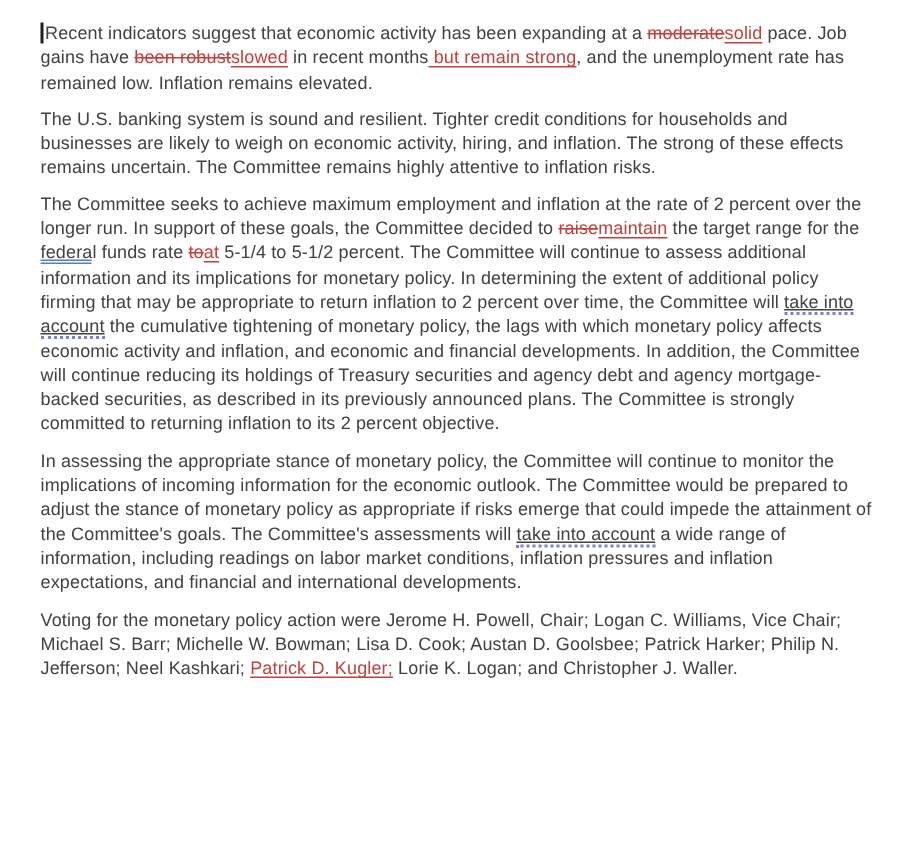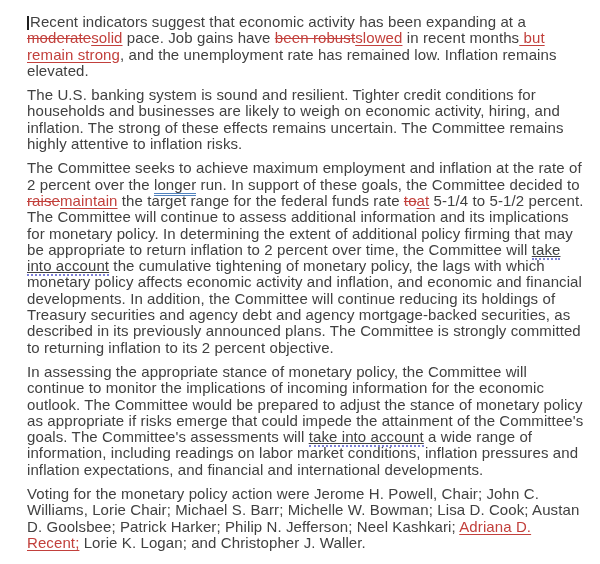--- a/index.html
+++ b/index.html
@@ -15,41 +15,41 @@
   }
   .page {
     box-sizing: border-box;
     width: 600px;
     height: 564px;
     padding: 14px 15px 10px 27px;
     background: #ffffff;
   }
   .doc p {
     margin: 0 0 8px 0;
-    font-size: 15px;
+    font-size: 12px;
     line-height: 16.3px;
     color: #414141;
     letter-spacing: 0.1px;
   }
   
   .run-text { color: inherit; }
   .run-del {
     color: var(--rev-red);
     text-decoration: line-through;
     text-decoration-color: var(--rev-red);
   }
   .run-ins {
     color: var(--rev-red);
     text-decoration: underline;
     text-decoration-color: var(--rev-red);
     text-underline-offset: 2px;
   }
   .run-grammar {
     border-bottom: 3px double var(--grammar-blue);
-    padding-bottom: 0px;
+    padding-bottom: 14px;
   }
   .run-editor {
     border-bottom: 2px dotted var(--editor-purple);
     padding-bottom: 0px;
     text-decoration: underline;
   }
   .run-caret {
     display: inline-block;
     width: 0px;
     height: 14px;
@@ -60,15 +60,15 @@
 </style>
 </head>
 <body>
 
 <div class="page">
   <div class="doc" style="color: rgb(65, 65, 65);">
       <p><span class="run-caret"></span><span class="run-text">Recent indicators suggest that economic activity has been expanding at a </span><span class="run-del">moderate</span><span class="run-ins">solid</span><span class="run-text"> pace. Job gains have </span><span class="run-del">been robust</span><span class="run-ins">slowed</span><span class="run-text"> in recent months</span><span class="run-ins"> but remain strong</span><span class="run-text">, and the unemployment rate has remained low. Inflation remains elevated.</span></p>
       <p><span class="run-text">The U.S. banking system is sound and resilient. Tighter credit conditions for households and businesses are likely to weigh on economic activity, hiring, and inflation. The strong of these effects remains uncertain. The Committee remains highly attentive to inflation risks.</span></p>
       <p><span class="run-text">The Committee seeks to achieve maximum employment and inflation at the rate of 2 percent over the </span><span class="run-grammar">longer</span><span class="run-text"> run. In support of these goals, the Committee decided to </span><span class="run-del">raise</span><span class="run-ins">maintain</span><span class="run-text"> the target range for the federal funds rate </span><span class="run-del">to</span><span class="run-ins">at</span><span class="run-text"> 5-1/4 to 5-1/2 percent. The Committee will continue to assess additional information and its implications for monetary policy. In determining the extent of additional policy firming that may be appropriate to return inflation to 2 percent over time, the Committee will </span><span class="run-editor">take into account</span><span class="run-text"> the cumulative tightening of monetary policy, the lags with which monetary policy affects economic activity and inflation, and economic and financial developments. In addition, the Committee will continue reducing its holdings of Treasury securities and agency debt and agency mortgage-backed securities, as described in its previously announced plans. The Committee is strongly committed to returning inflation to its 2 percent objective.</span></p>
       <p><span class="run-text">In assessing the appropriate stance of monetary policy, the Committee will continue to monitor the implications of incoming information for the economic outlook. The Committee would be prepared to adjust the stance of monetary policy as appropriate if risks emerge that could impede the attainment of the Committee's goals. The Committee's assessments will </span><span class="run-editor">take into account</span><span class="run-text"> a wide range of information, including readings on labor market conditions, inflation pressures and inflation expectations, and financial and international developments.</span></p>
-      <p><span class="run-text">Voting for the monetary policy action were Jerome H. Powell, Chair; John C. Williams, Lorie Chair; Michael S. Barr; Michelle W. Bowman; Lisa D. Cook; Austan D. Goolsbee; Patrick Harker; Philip N. Jefferson; Neel Kashkari; </span><span class="run-ins">Adriana D. Recent;</span><span class="run-text"> Lorie K. Logan; and Christopher J. Waller.</span></p>
+      <p><span class="run-text">Voting for the monetary policy action were Jerome H. Powell, Chair; Logan C. Williams, Vice Chair; Michael S. Barr; Michelle W. Bowman; Lisa D. Cook; Austan D. Goolsbee; Patrick Harker; Philip N. Jefferson; Neel Kashkari; </span><span class="run-ins">Patrick D. Kugler;</span><span class="run-text"> Lorie K. Logan; and Christopher J. Waller.</span></p>
     </div>
 </div>
 
 </body></html>

